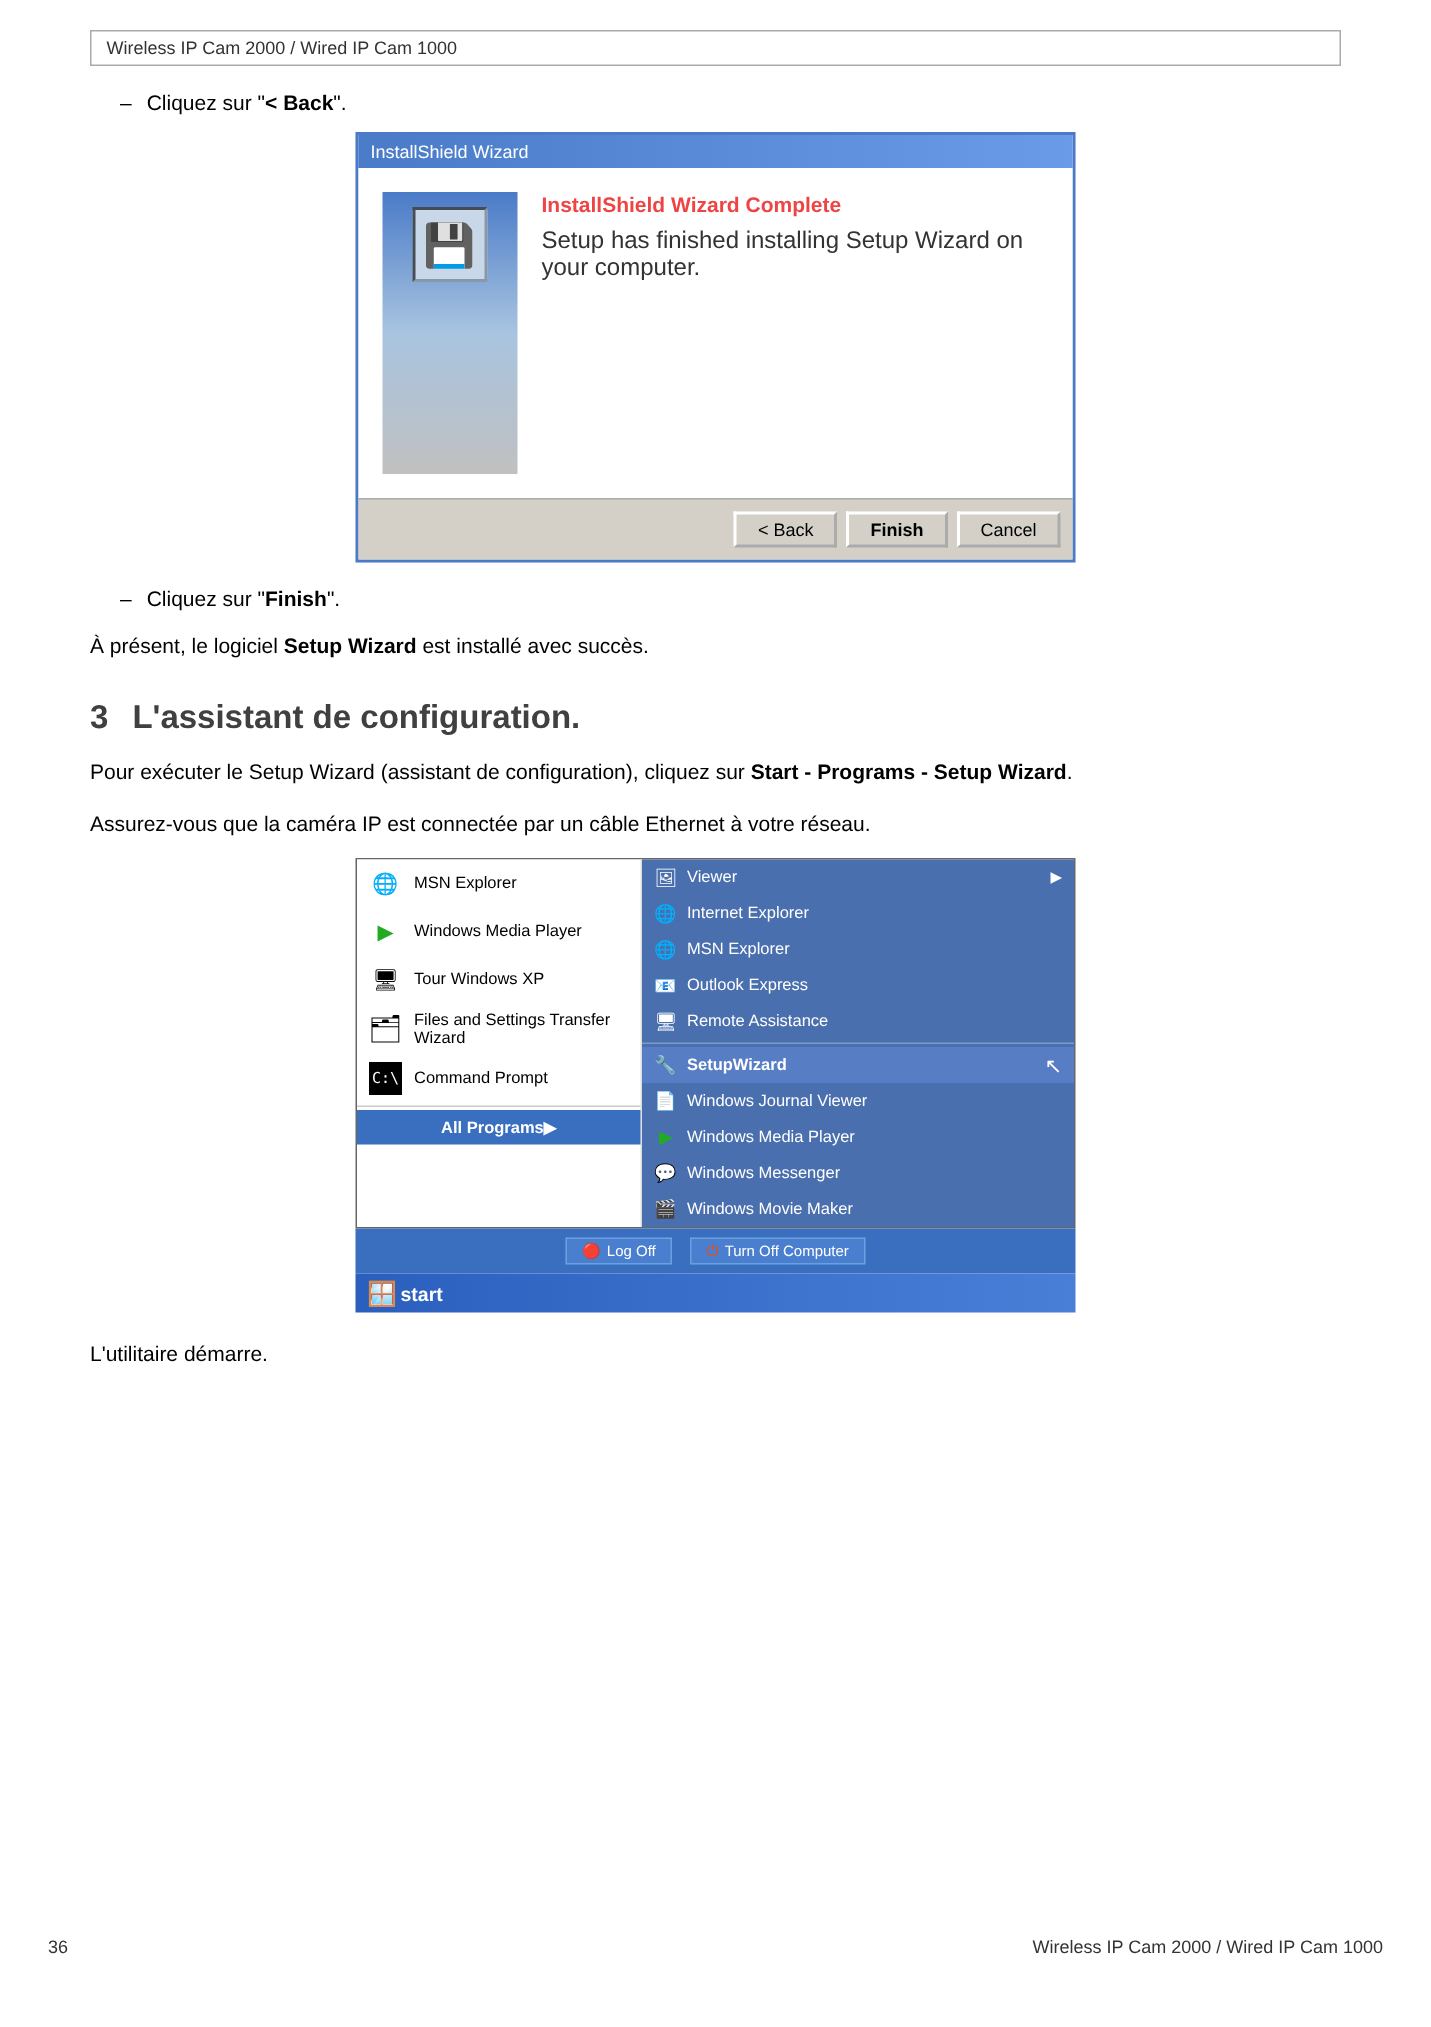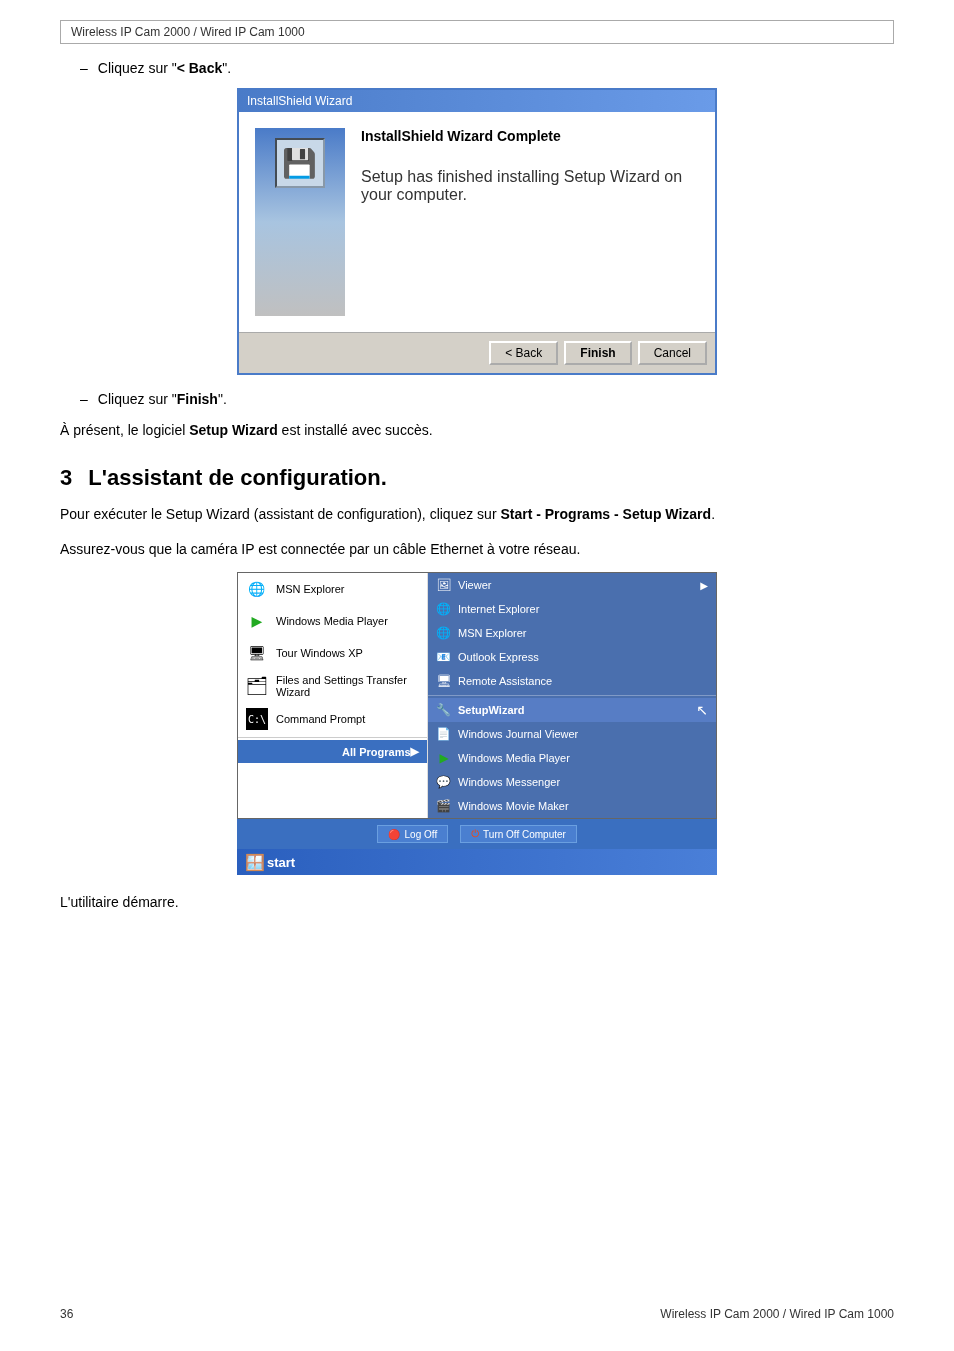--- a/index.html
+++ b/index.html
@@ -82,22 +82,22 @@
       font-size: 28px;
     }
 
     .wizard-right {
       flex: 1;
     }
 
     .wizard-right h3 {
       font-size: 14px;
       font-weight: bold;
-      margin-bottom: 24px;
-      color: #000000;
+      margin-bottom: 8px;
+      color: #ef4444;
     }
 
     .wizard-right p {
       font-size: 16px;
       color: #333;
     }
 
     .wizard-footer {
       background: #d4d0c8;
       border-top: 1px solid #aaa;
@@ -123,21 +123,21 @@
     .body-text {
       margin-bottom: 12px;
       font-size: 14px;
       line-height: 1.6;
     }
 
     .section-heading {
       font-size: 22px;
       font-weight: bold;
       margin: 24px 0 12px 0;
-      color: #000000;
+      color: #404040;
     }
 
     .section-number {
       margin-right: 16px;
     }
 
     
     .startmenu-container {
       margin: 0 auto 16px auto;
       width: 480px;
@@ -205,21 +205,21 @@
     }
 
     .all-programs-bar {
       background: #3a6fc0;
       color: #fff;
       font-size: 11px;
       font-weight: bold;
       padding: 5px 8px;
       display: flex;
       align-items: center;
-      justify-content: flex-end;
+      justify-content: center;
       cursor: pointer;
     }
 
     .startmenu-divider {
       border-top: 1px solid #ccc;
       margin: 2px 0;
     }
 
     .sm-right-divider {
       border-top: 1px solid rgba(255,255,255,0.3);
@@ -271,25 +271,25 @@
     }
 
     .arrow-right {
       margin-left: auto;
       font-size: 10px;
     }
 
     .page-footer {
       display: flex;
       justify-content: space-between;
-      padding: 20px 60px;
+      padding: 20px 32px;
       font-size: 12px;
       color: #333;
       position: absolute;
-      bottom: 10px;
+      bottom: 26px;
       left: 0;
       right: 0;
     }
 
     .cursor-icon {
       display: inline-block;
       font-size: 14px;
     }
   </style>
 </head>

